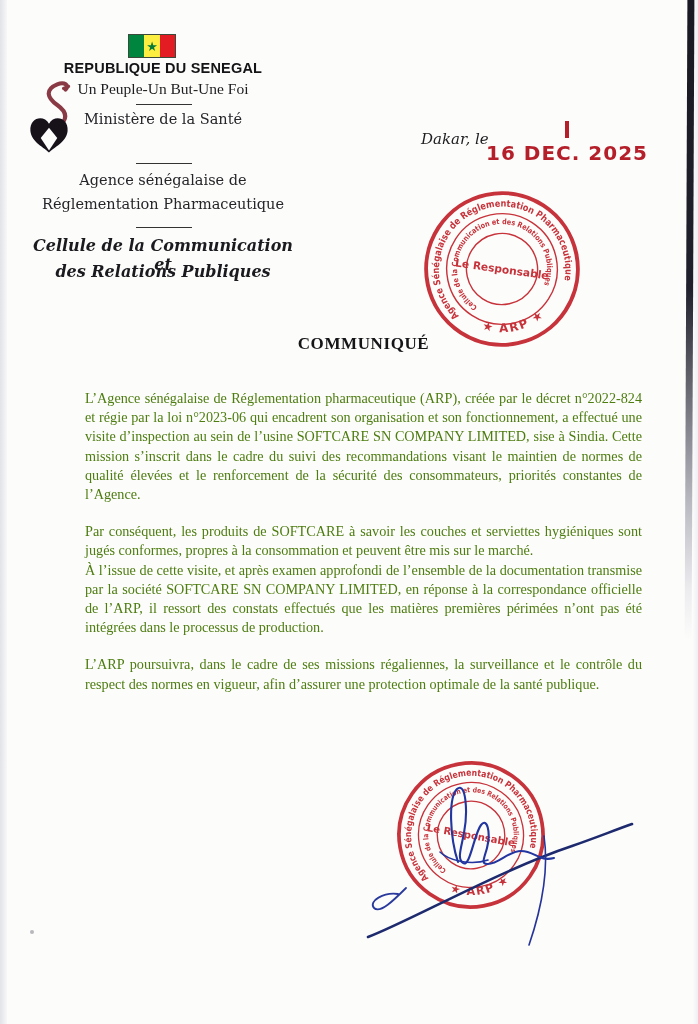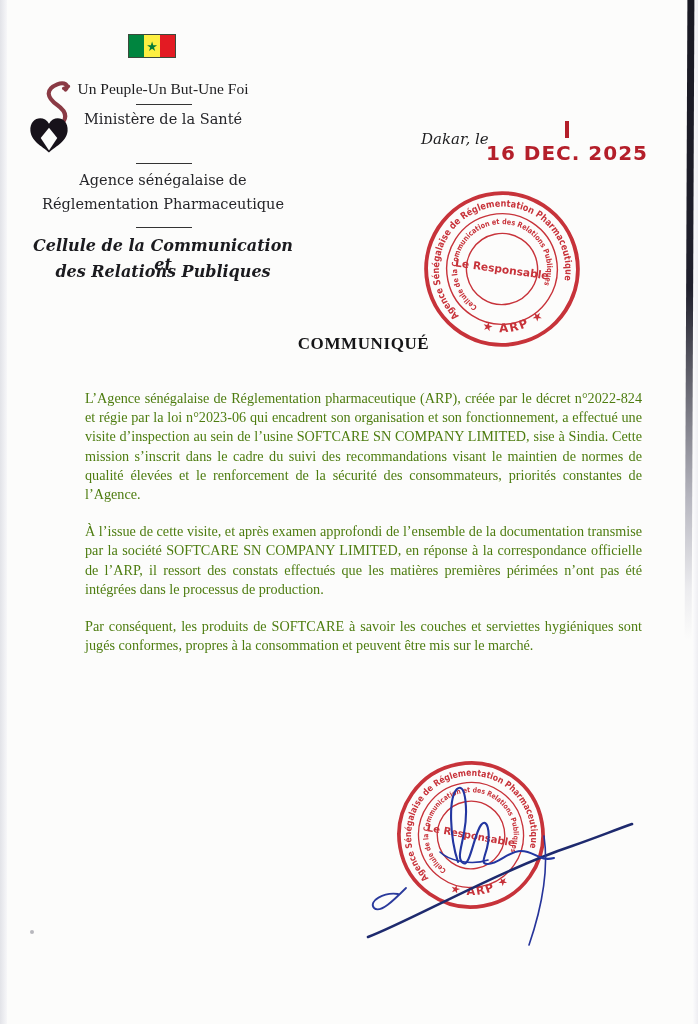--- a/index.html
+++ b/index.html
@@ -75,20 +75,21 @@
     <path d="M30 46 L22 56 L30 68 L38 56 Z" fill="#fcfcfb"></path>
   </svg>
 
   <div class="flag">
     <div class="b" style="background:#00853f"></div>
     <div class="b" style="background:#fdef42">
         <span class="star">★</span>
       </div>
     <div class="b" style="background:#e31b23"></div>
   </div>
+  <div class="hl republic">REPUBLIQUE DU SENEGAL</div>
   <div class="hl motto">Un Peuple-Un But-Une Foi</div>
   <div class="rule r1"></div>
   <div class="hl script m1">Ministère de la Santé</div>
   <div class="rule r2"></div>
   <div class="hl script a1">Agence sénégalaise de</div>
   <div class="hl script a2">Réglementation Pharmaceutique</div>
   <div class="rule r3"></div>
   <div class="hl script-bold c1">Cellule de la Communication et</div>
   <div class="hl script-bold c2">des Relations Publiques</div>
 
@@ -117,22 +118,23 @@
       <text fill="#c4242c" font-family="DejaVu Sans, sans-serif" font-size="15" font-weight="bold" text-anchor="middle" letter-spacing="2">
         <textPath href="#s1-bottom" startOffset="50%">★ ARP ★</textPath>
       </text>
       <text x="100" y="105" transform="rotate(20 100 100)" fill="#c4242c" text-anchor="middle" font-family="DejaVu Sans, sans-serif" font-size="13.5" font-weight="bold">Le Responsable</text>
     </svg>
   </div>
 
   <div class="title">COMMUNIQUÉ</div>
   <div class="body">
     <p class="para">L’Agence sénégalaise de Réglementation pharmaceutique (ARP), créée par le décret n°2022-824 et régie par la loi n°2023-06 qui encadrent son organisation et son fonctionnement, a effectué une visite d’inspection au sein de l’usine SOFTCARE SN COMPANY LIMITED, sise à Sindia. Cette mission s’inscrit dans le cadre du suivi des recommandations visant le maintien de normes de qualité élevées et le renforcement de la sécurité des consommateurs, priorités constantes de l’Agence.</p>
+    <p class="para tight">Par conséquent, les produits de SOFTCARE à savoir les couches et serviettes hygiéniques sont jugés conformes, propres à la consommation et peuvent être mis sur le marché.</p>
     <p class="para">À l’issue de cette visite, et après examen approfondi de l’ensemble de la documentation transmise par la société SOFTCARE SN COMPANY LIMITED, en réponse à la correspondance officielle de l’ARP, il ressort des constats effectués que les matières premières périmées n’ont pas été intégrées dans le processus de production.</p>
-    <p class="para tight">Par conséquent, les produits de SOFTCARE à savoir les couches et serviettes hygiéniques sont jugés conformes, propres à la consommation et peuvent être mis sur le marché.</p>
+    <p class="para tight">L’ARP poursuivra, dans le cadre de ses missions régaliennes, la surveillance et le contrôle du respect des normes en vigueur, afin d’assurer une protection optimale de la santé publique.</p>
   </div>
 
   <div class="stamp stamp-bottom">
     <svg width="150" height="150" viewBox="0 0 200 200">
       <defs>
         <path id="s2-outer" d="M 34.5 146.9 A 80 80 0 1 1 165.5 146.9"></path>
         <path id="s2-inner" d="M 59.7 140.3 A 57 57 0 1 1 140.3 140.3"></path>
         <path id="s2-bottom" d="M 60 169.3 A 80 80 0 0 0 140 169.3"></path>
       </defs>
       <circle cx="100" cy="100" r="96" fill="none" stroke="#c4242c" stroke-width="5"></circle>

